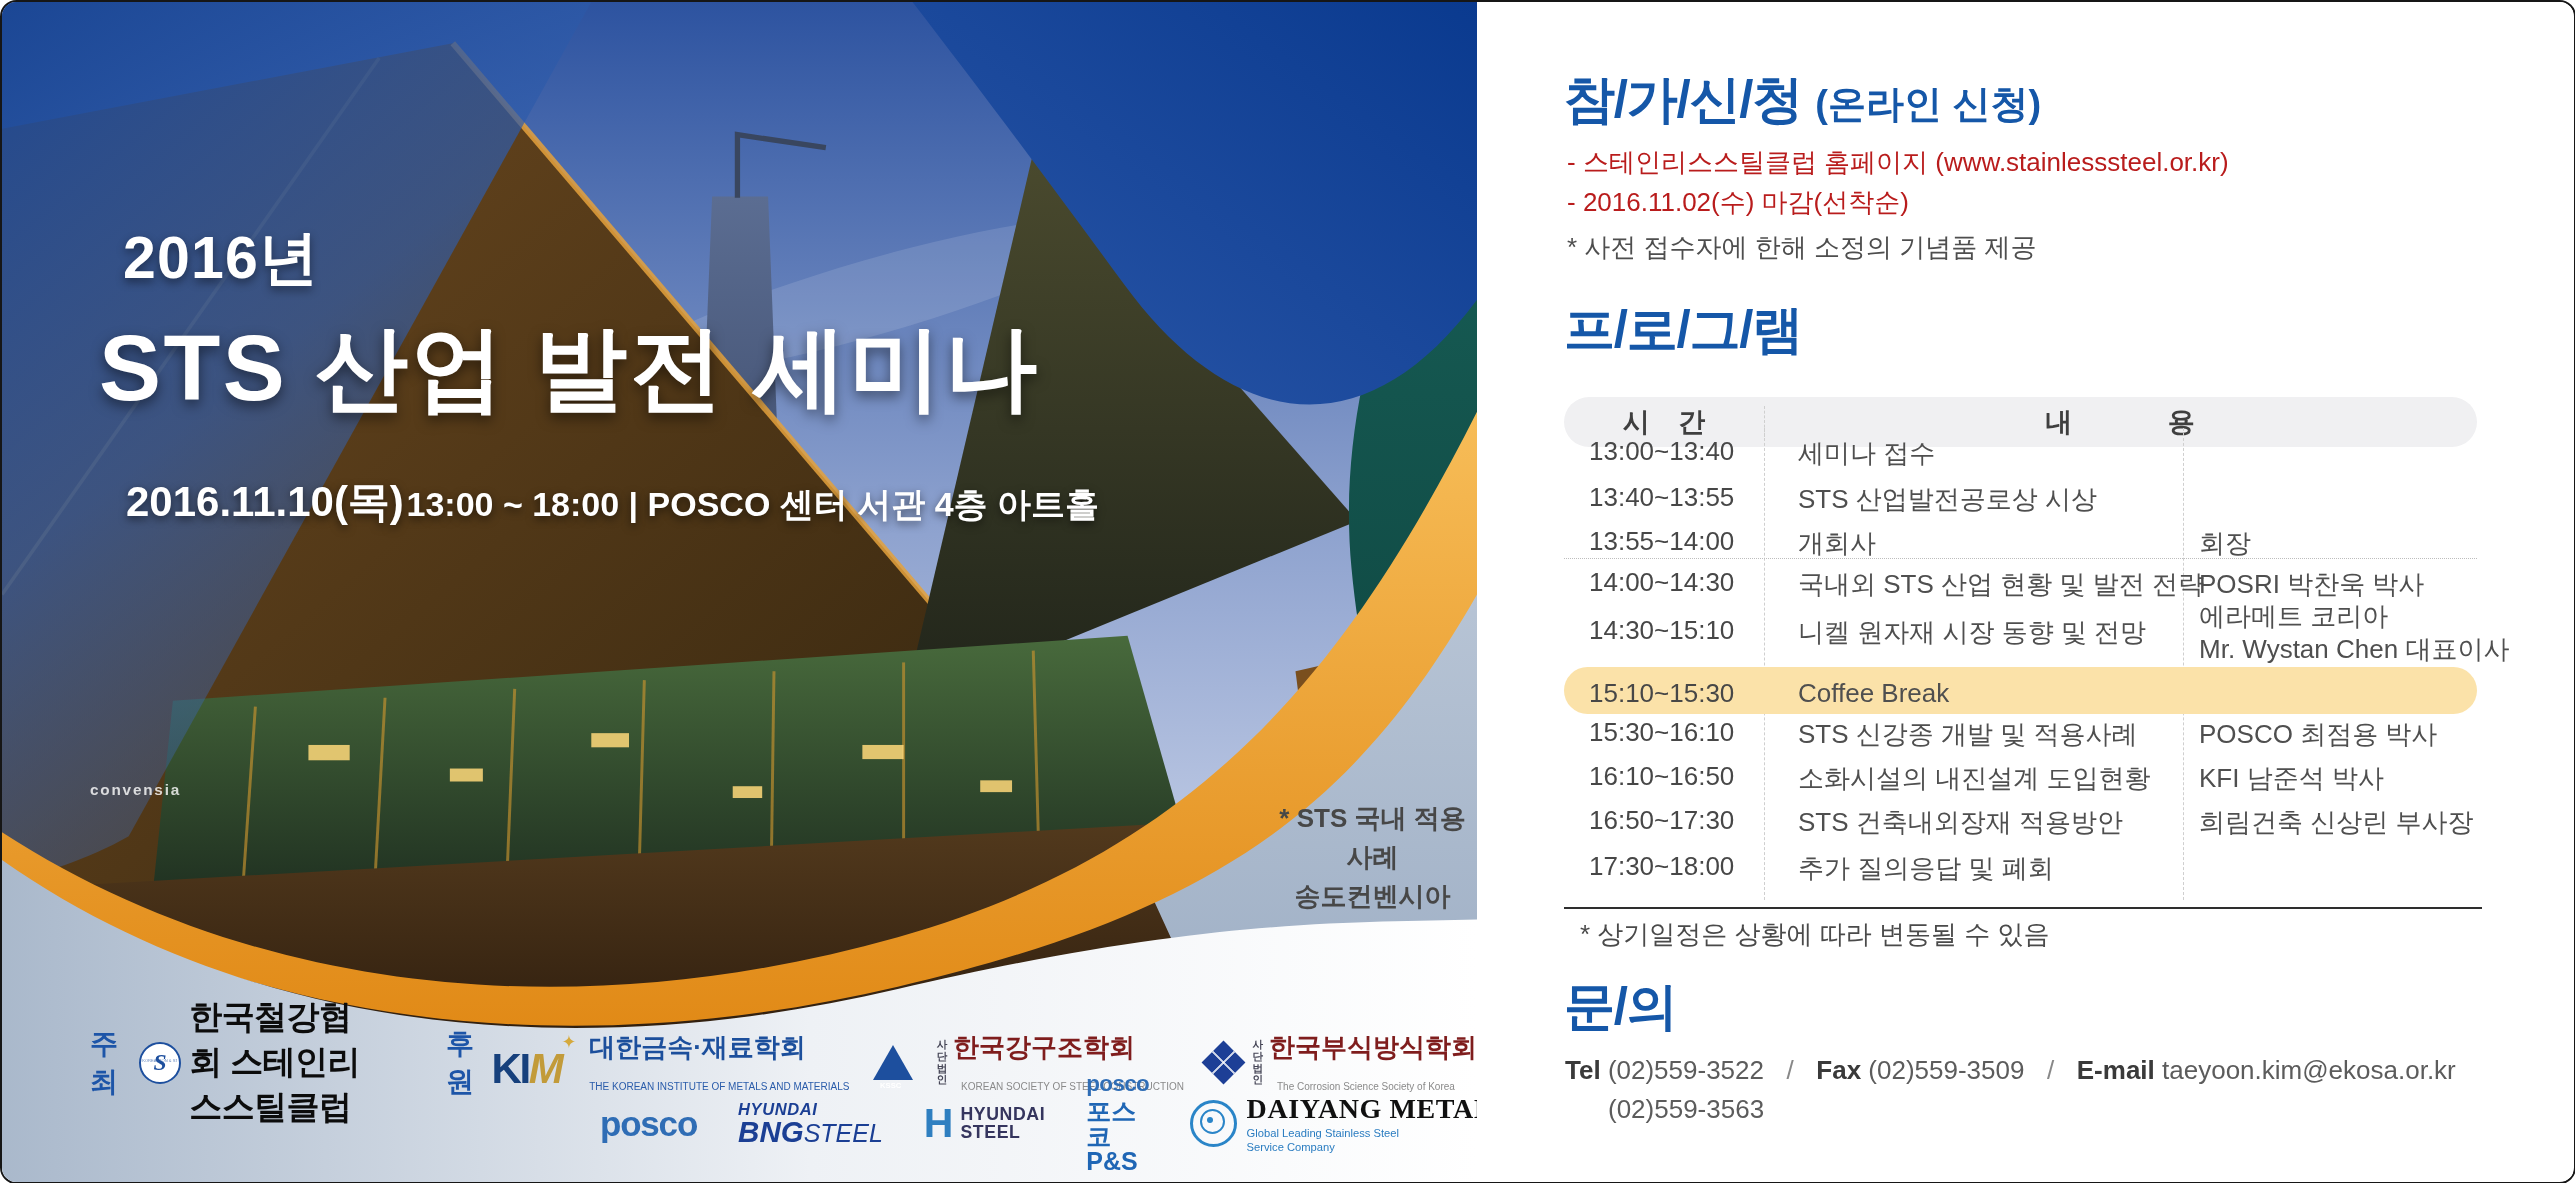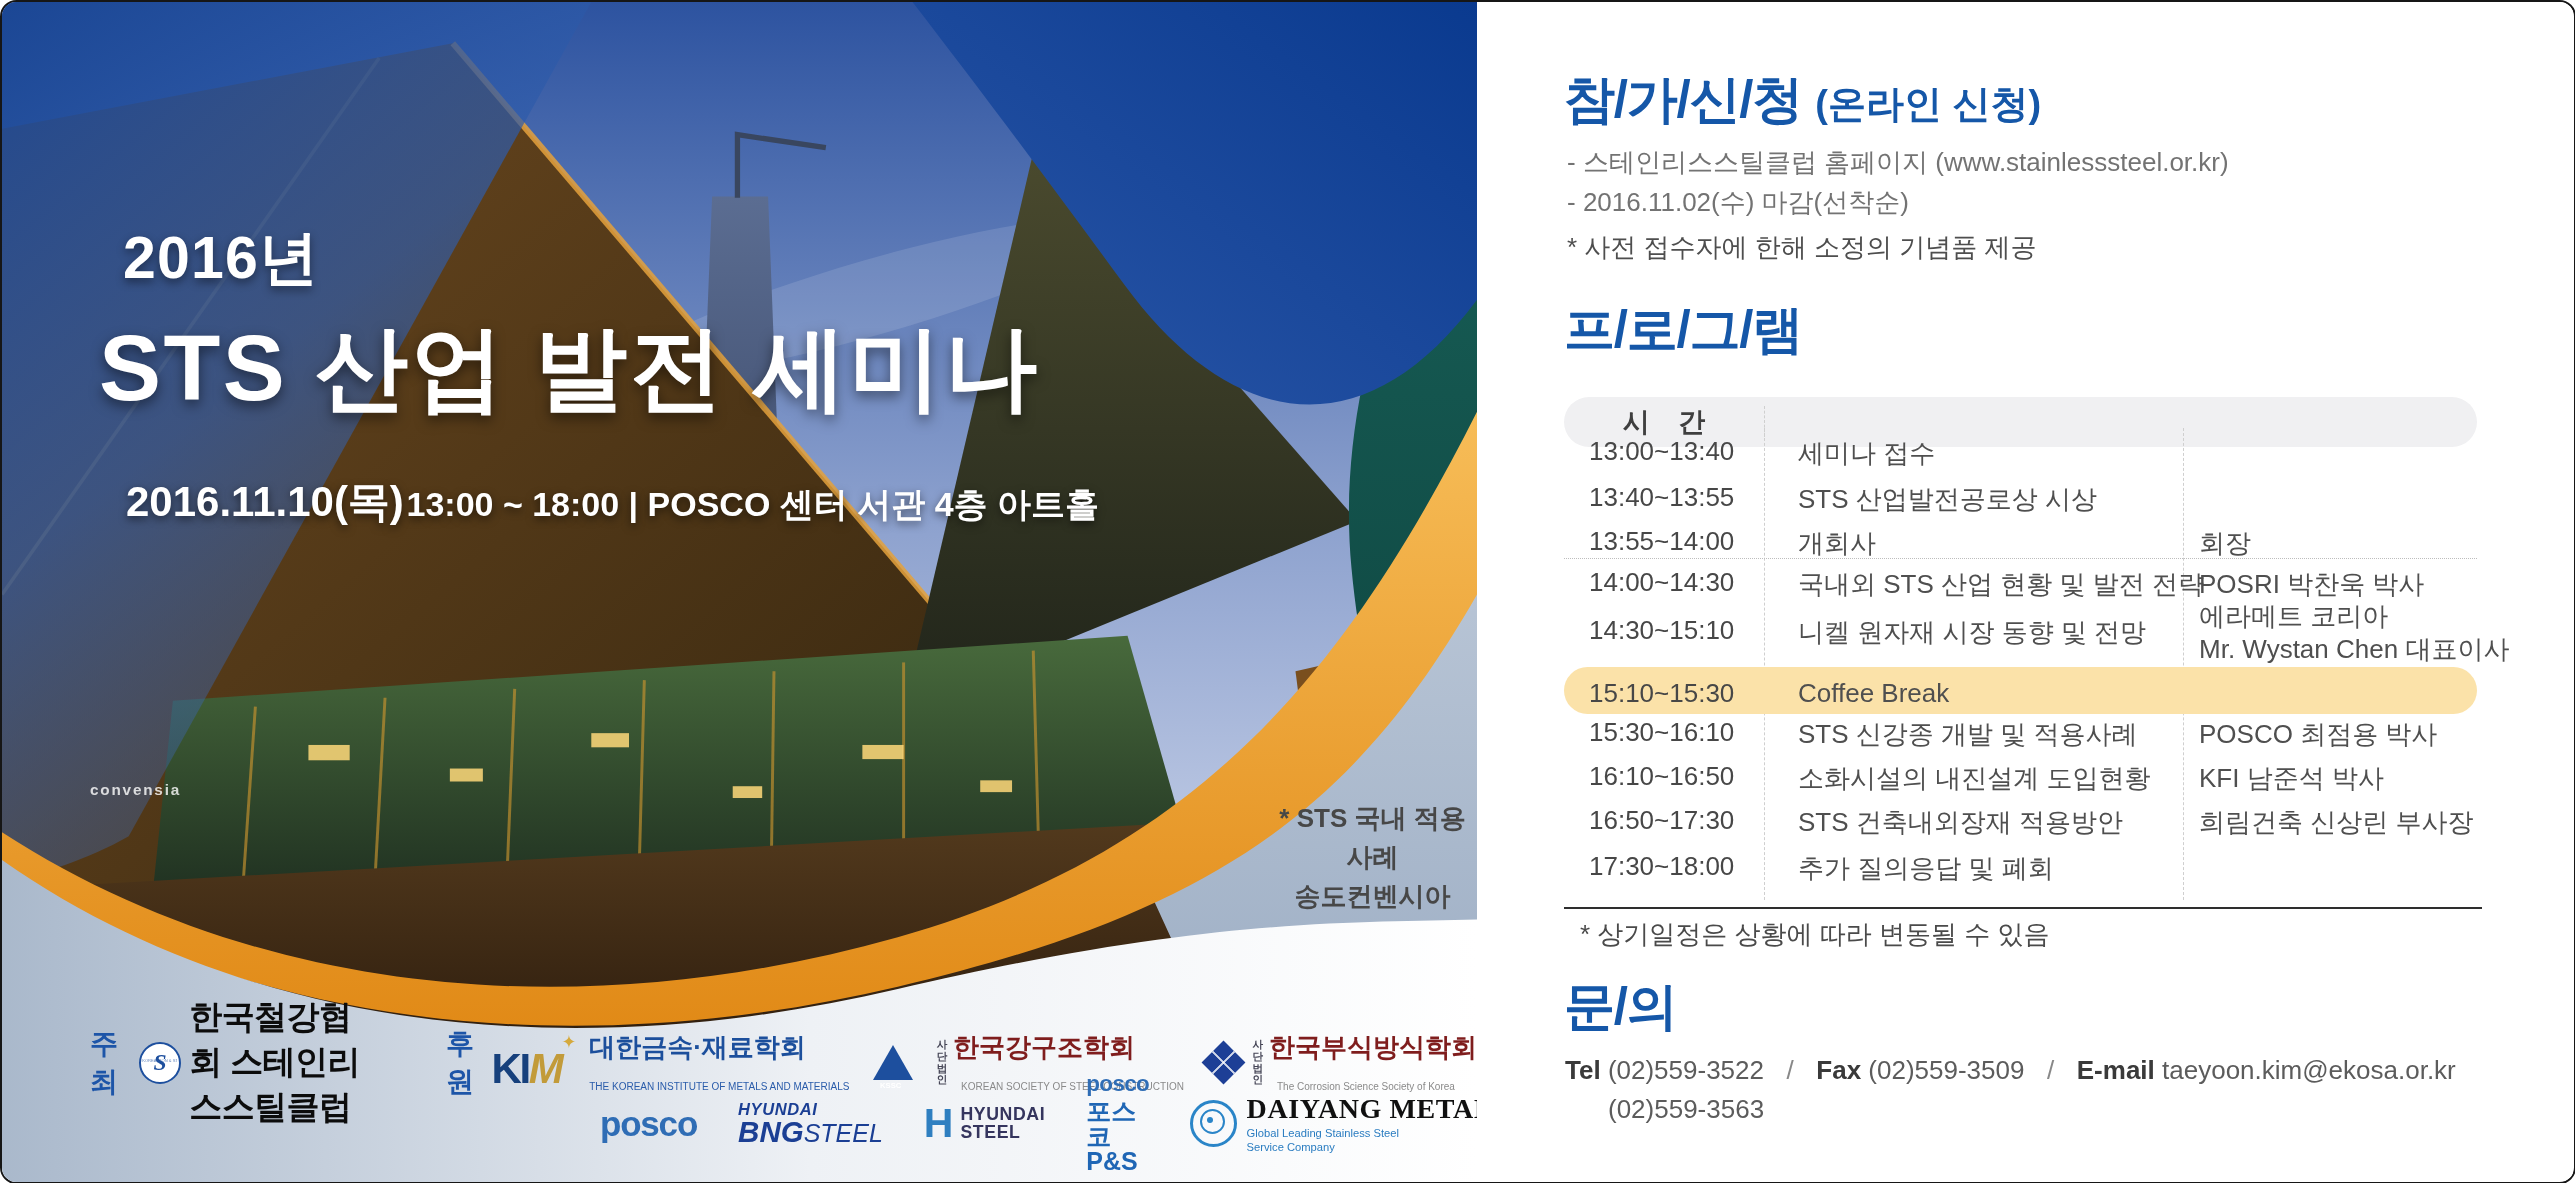--- a/index.html
+++ b/index.html
@@ -71,21 +71,21 @@
   .dy-icon:before{content:"";position:absolute;left:6.5px;top:6.5px;width:21px;height:21px;border:2.9px solid #2a85c8;border-radius:50%;}
   .dy-icon:after{content:"";position:absolute;left:14px;top:14px;width:5.9px;height:5.9px;background:#2a85c8;border-radius:50%;}
   .dy-col .dy-name{font-family:"Liberation Serif",serif;font-size:28px;font-weight:700;color:#101010;
     letter-spacing:0.6px;white-space:nowrap;}
   .dy-col .dy-sub{font-size:11.2px;color:#2a7cc0;line-height:13.6px;margin-top:2.4px;}
   
   .panel{position:absolute;left:1475px;top:0;width:1096px;height:1179px;background:#ffffff;}
   .sec-title{position:absolute;left:87px;white-space:nowrap;color:#1557a8;font-weight:800;}
   .sec-title .big{font-size:51px;letter-spacing:-1.2px;text-align:center;}
   .sec-title .small{font-size:38px;margin-left:10.6px;}
-  .bullets{position:absolute;left:90px;top:140px;font-size:26px;color:#737373;line-height:40px;font-weight:500;}
+  .bullets{position:absolute;left:90px;top:140px;font-size:26px;color:#b91c1c;line-height:40px;font-weight:500;}
   .reg-note{position:absolute;left:90px;top:228px;font-size:26px;color:#4e4e4e;font-weight:500;}
   .tbl-head{position:absolute;left:87px;top:367px;width:913px;height:50px;background:#f0f0f2;
     border-radius:25px;margin-top:28px;}
   .tbl-head .th{position:absolute;top:0;height:50px;display:flex;align-items:center;justify-content:center;
     font-size:27px;font-weight:800;color:#3f3f3f;white-space:pre;}
   .th-time{left:0;width:200px;word-spacing:21px;}
   .th-content{left:200px;width:712px;word-spacing:88px;}
   .vdash{position:absolute;width:0;border-left:1.8px dashed #cfcfcf;}
   .hdot{position:absolute;left:87px;width:913px;height:0;border-top:1.8px dotted #bdbdbd;}
   .coffee-pill{position:absolute;left:87px;top:665px;width:913px;height:47px;background:#fbe2a9;
@@ -292,20 +292,21 @@
       <div>- 2016.11.02(수) 마감(선착순)</div>
     </div>
     <div class="reg-note">* 사전 접수자에 한해 소정의 기념품 제공</div>
 
     <div class="sec-title" style="top:294px">
       <span class="big">프/로/그/램</span>
     </div>
 
     <div class="tbl-head">
       <span class="th th-time">시 간</span>
+      <span class="th th-content">내 용</span>
       <span class="vdash" style="left:200px;top:9.4px;height:31px"></span>
     </div>
 
     <div class="vdash" style="left:287px;top:426px;height:472px"></div>
     <div class="vdash" style="left:706px;top:426px;height:472px"></div>
     <div class="hdot" style="top:556px"></div>
 
     <div class="coffee-pill"></div>
 
     <div class="prog-row" style="top:434px">

